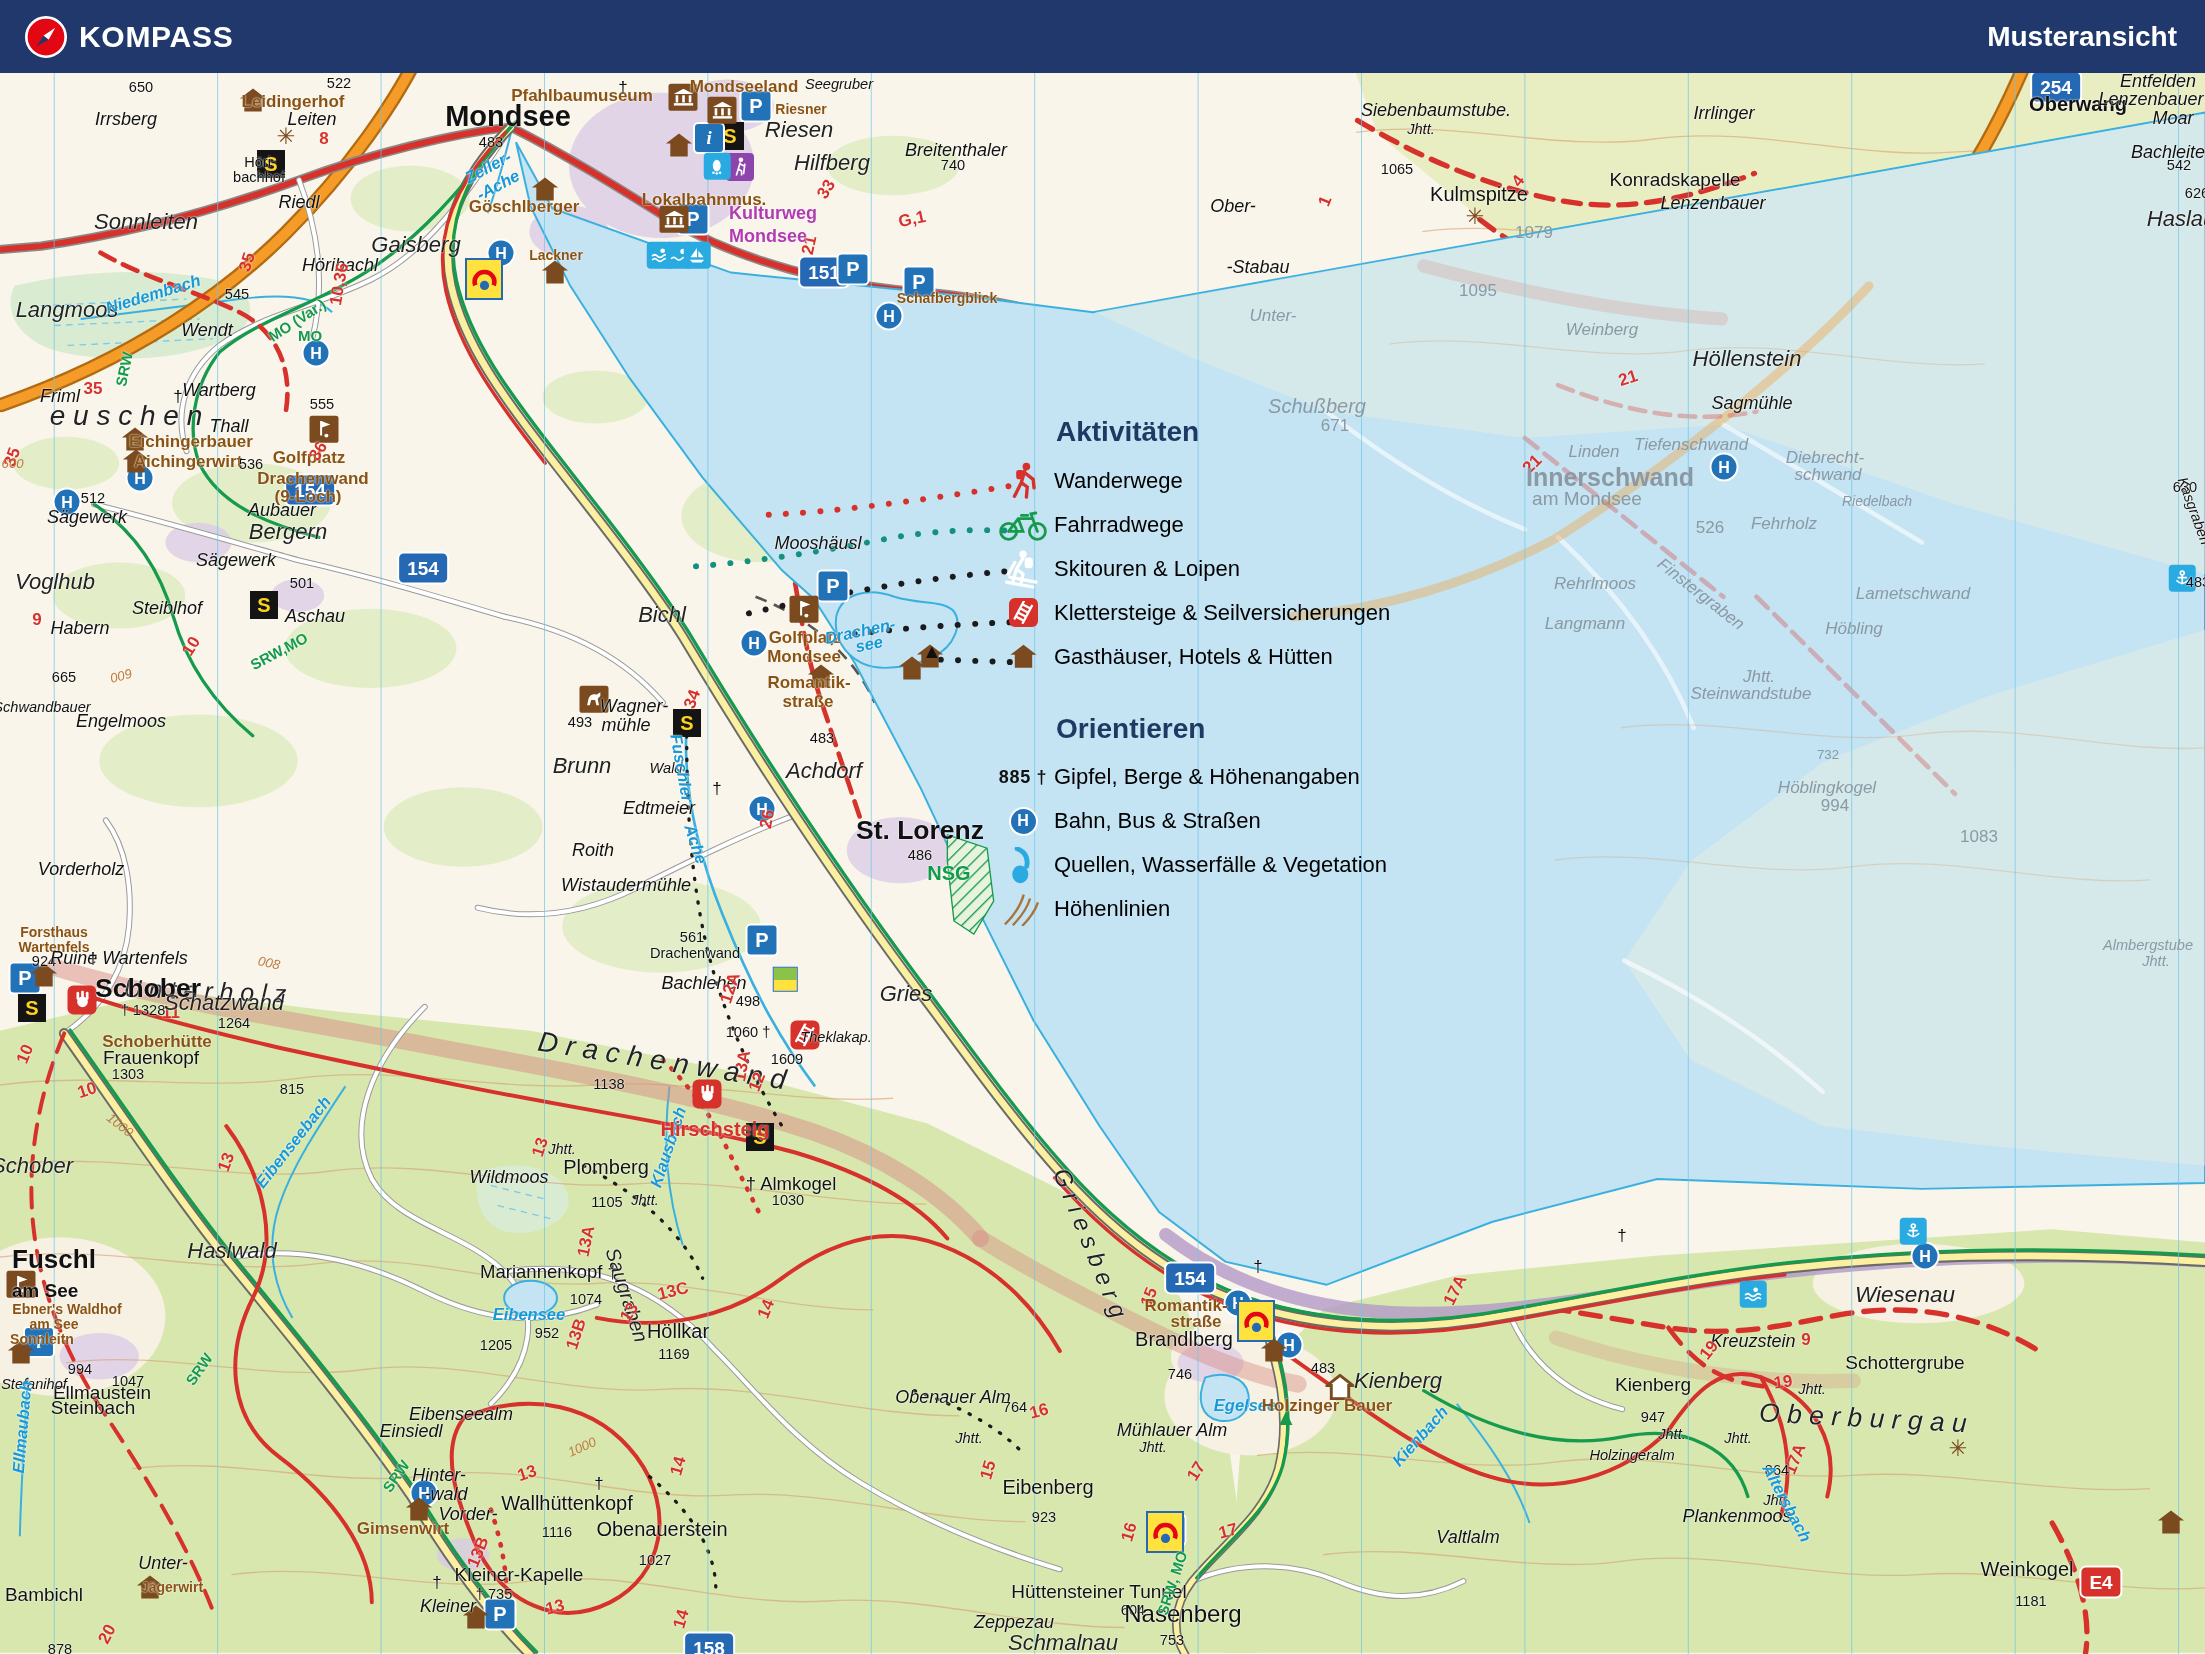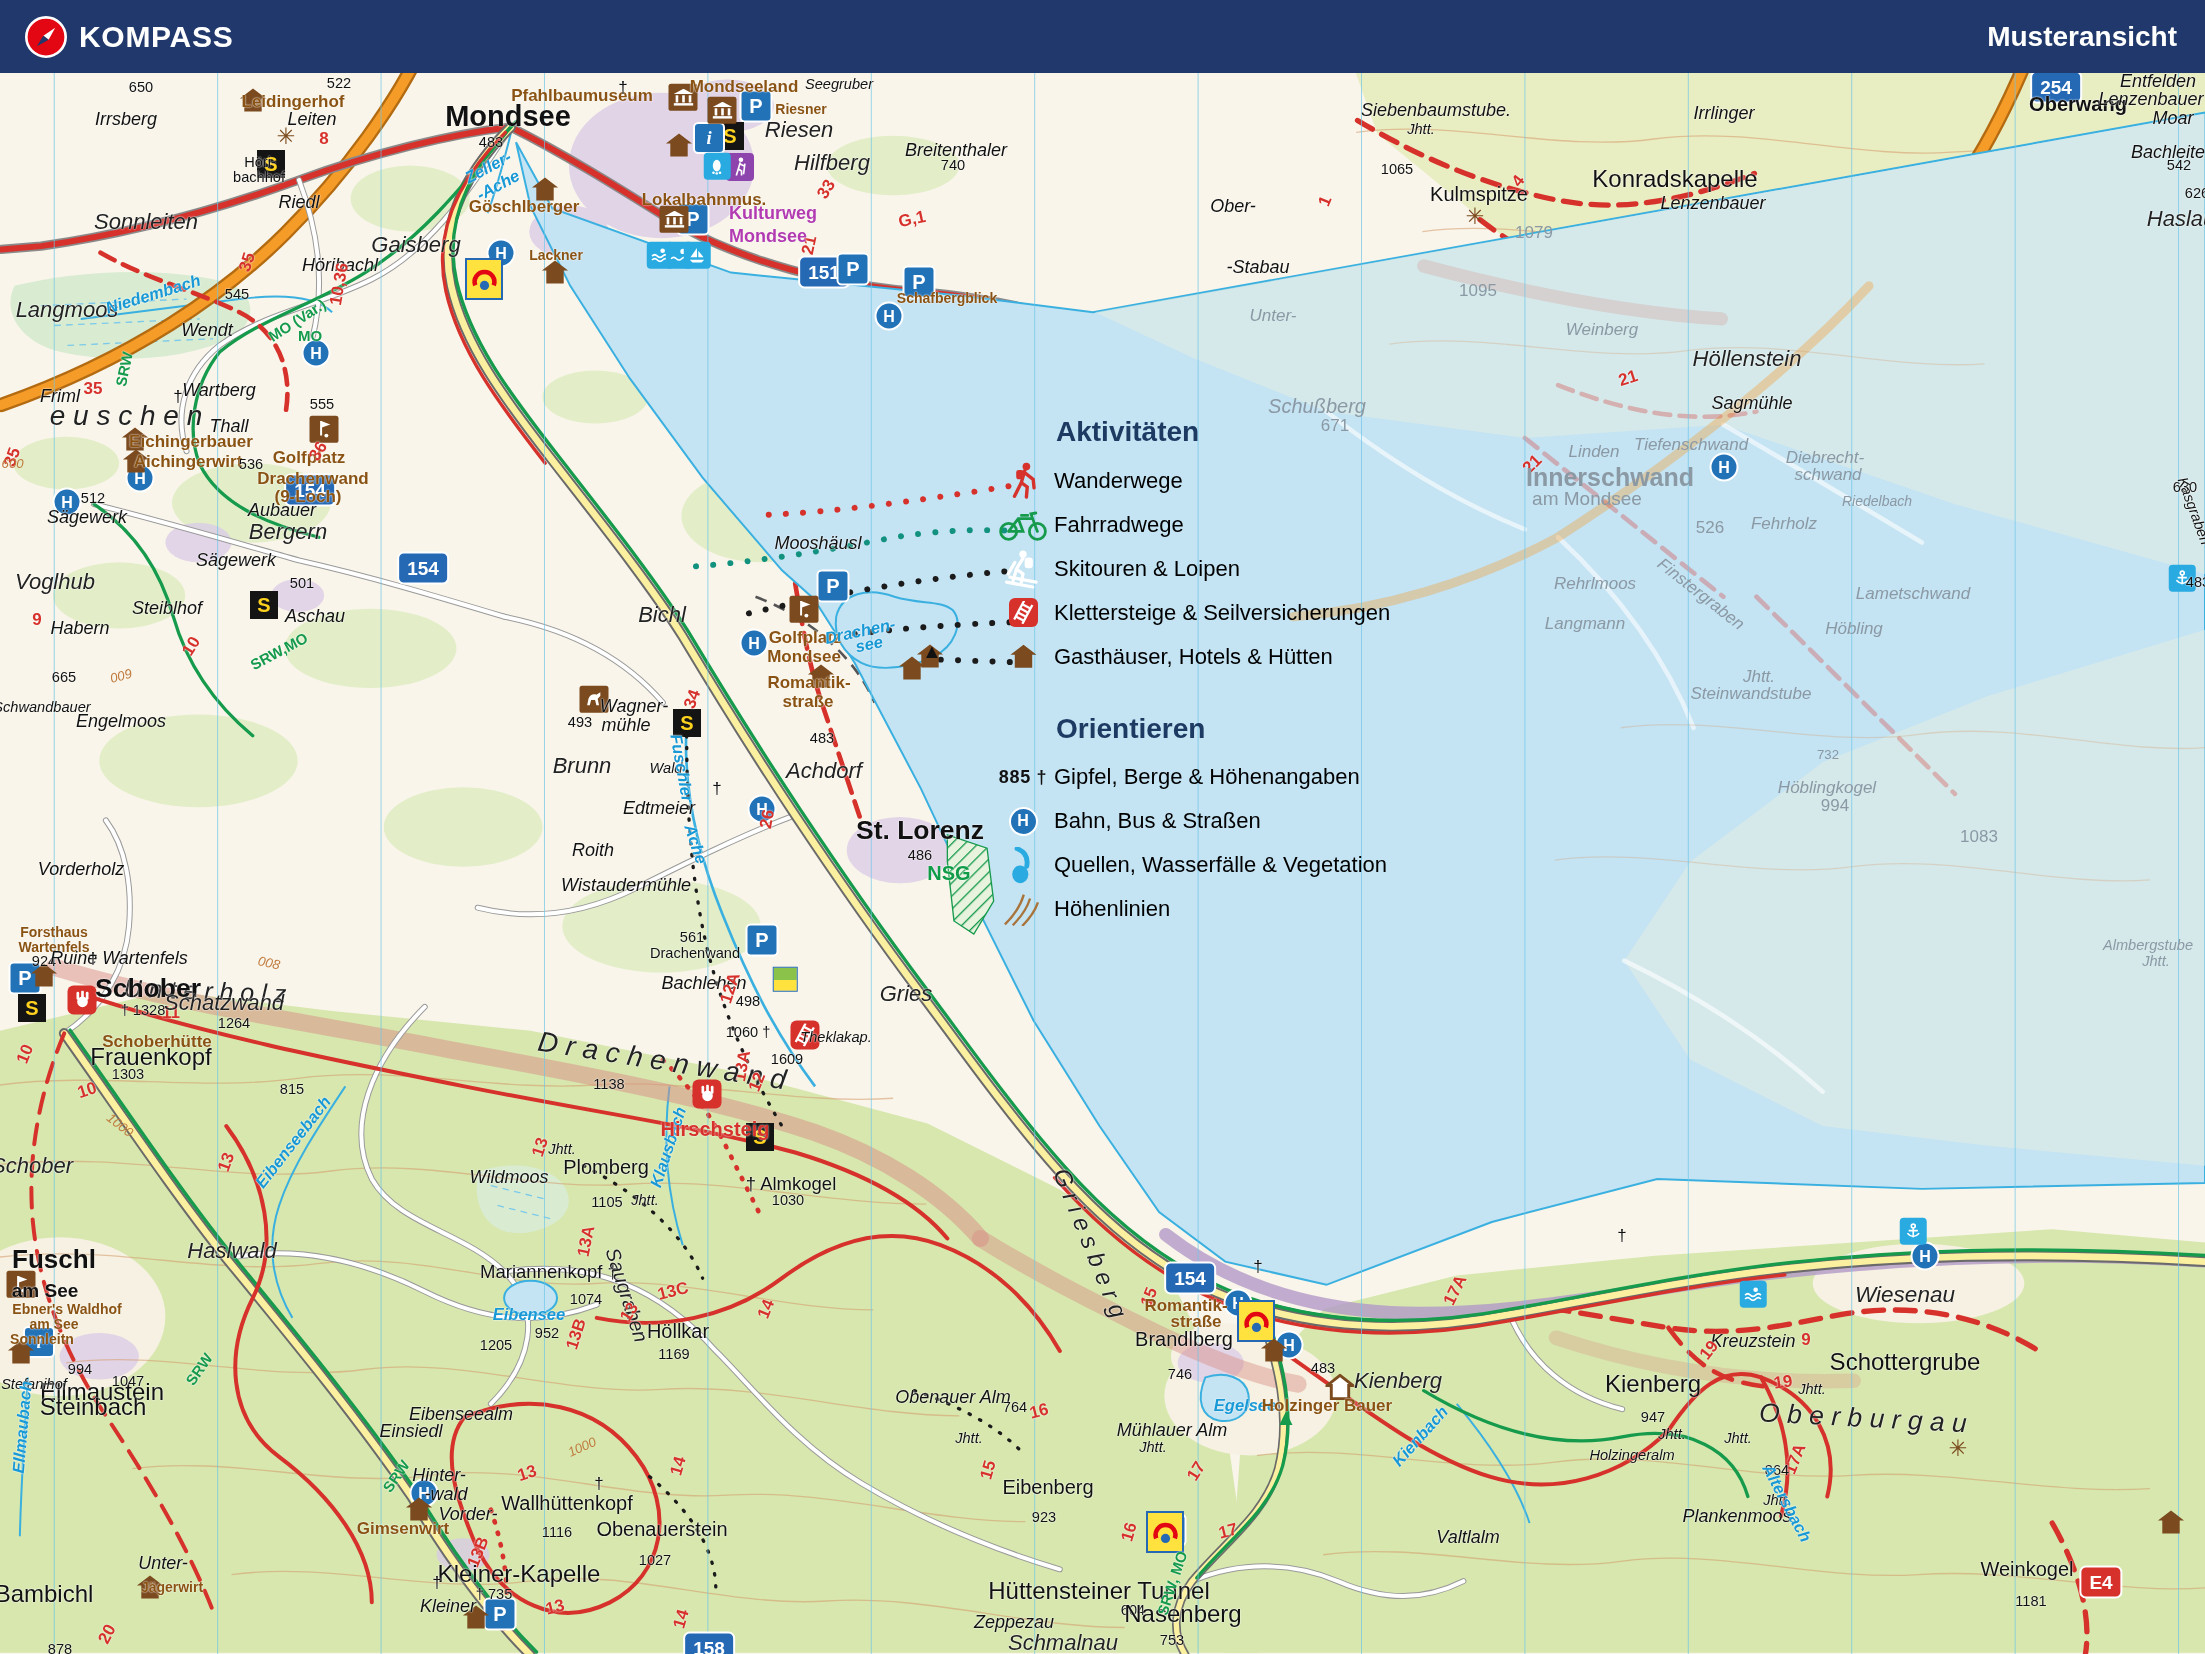--- a/index.html
+++ b/index.html
@@ -12,21 +12,21 @@
   .brand-text{color:#fff;font-size:30px;font-weight:700;letter-spacing:0.7px;}
   .bar-title{color:#fff;font-size:28px;font-weight:700;margin-right:28px;}
   
   .map{position:absolute;left:0;top:0;width:2205px;height:1654px;}
   .map svg.base{position:absolute;left:0;top:0;}
   .layer{position:absolute;left:0;top:0;width:2205px;height:1654px;pointer-events:none;}
   .lbl{position:absolute;white-space:nowrap;transform:translate(-50%,-50%);line-height:1;
     text-shadow:0 0 2px rgba(255,255,255,.8),0 0 1.3px rgba(255,255,255,.8);}
   .t1{font-size:29px;font-weight:700;color:#111;}
   .t2{font-size:21px;font-weight:700;color:#111;}
-  .pl{font-size:24px;color:#111;}
+  .pl{font-size:19px;color:#111;}
   .it{font-size:18px;font-style:italic;color:#111;}
   .itb{font-size:22px;font-style:italic;color:#222;}
   .its{font-size:14.6px;font-style:italic;color:#111;}
   .sm{font-size:14.6px;color:#111;}
   .br{font-size:17px;font-weight:700;color:#8a5313;}
   .brs{font-size:14px;font-weight:700;color:#8a5313;}
   .wa{font-size:16.5px;font-style:italic;font-weight:700;color:#1899d6;}
   .rd{font-size:17px;font-weight:700;color:#d6312b;text-shadow:0 0 2px #fff;}
   .grn{font-size:15px;font-weight:700;color:#169a4c;}
   .gy{font-size:17px;color:#8b99a4;text-shadow:none;}

